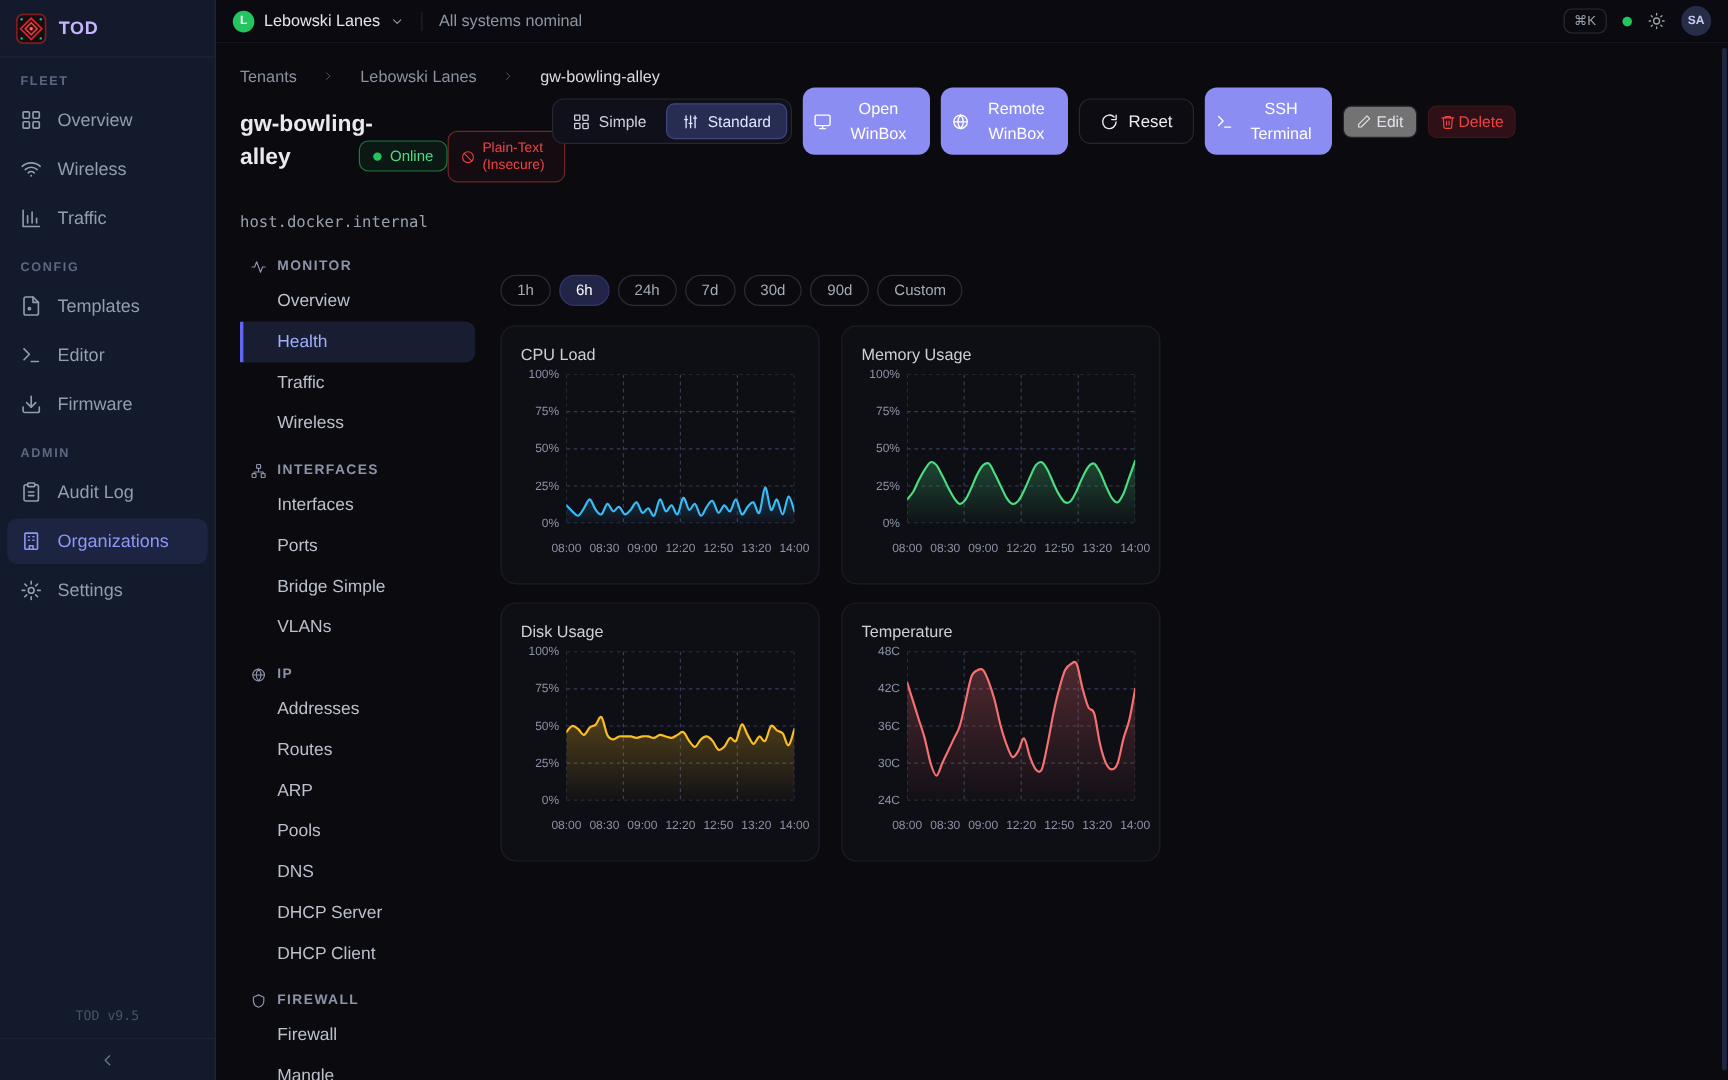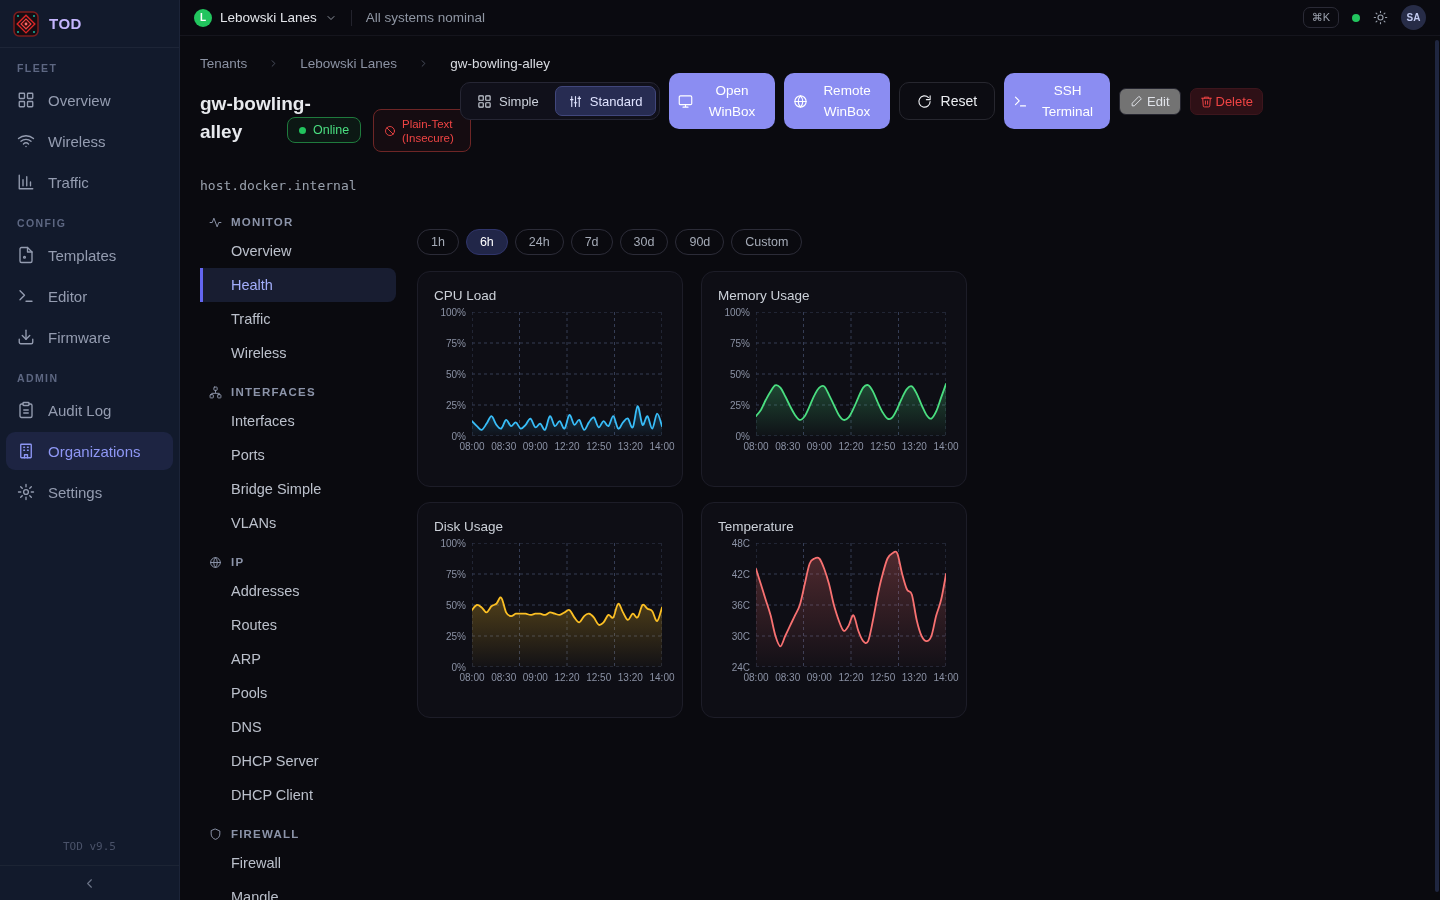--- a/index.html
+++ b/index.html
@@ -53,21 +53,21 @@
     gap:21px; font-size:13.5px; color:#8b92a3; }
   .crumb { cursor:pointer; }
   .crumb.current { color:#d9dce2; cursor:default; }
   .crumb-sep { color:#545b6b; }
 
   .device-title { position:absolute; left:20px; top:54px; width:118px; font-size:19px;
     font-weight:600; color:#e8eaee; line-height:28px; }
   .host-line { position:absolute; left:20px; top:142px; font-family:"DejaVu Sans Mono",monospace;
     font-size:13px; color:#99a1ad; }
 
-  .badge-online { position:absolute; left:107px; top:81px; height:26px; display:flex;
+  .badge-online { position:absolute; left:119px; top:81px; height:26px; display:flex;
     align-items:center; gap:7px; padding:0 11px; border:1px solid #1f7a3d; border-radius:8px;
     background:rgba(34,197,94,.08); color:#4ade80; font-size:12.5px; }
   .badge-online .dot { width:7px; height:7px; border-radius:50%; background:#22c55e; }
   .badge-insecure { position:absolute; left:193px; top:73px; height:43px; display:flex;
     align-items:center; gap:6px; padding:0 10px; border:1px solid #6e2626; border-radius:8px;
     background:rgba(239,68,68,.05); color:#ef4444; font-size:11.5px; line-height:14px; }
   .badge-insecure .txt { width:58px; }
 
   
   .actions { position:absolute; left:280px; top:37px; height:56px; display:flex;
@@ -111,21 +111,21 @@
   .pill.active { background:#212648; border-color:#30356b; color:#fff; }
   .grid { display:grid; grid-template-columns:266px 266px; gap:15px 18px; }
   .card { width:266px; height:216px; background:#0e0e15; border:1px solid #1d1d28;
     border-radius:13px; padding:16px 16px 0; }
   .card-title { font-size:13.5px; color:#ccd1d9; margin:0 0 9px; }
   .chart-wrap { display:flex; gap:6px; }
   .yaxis { position:relative; width:32px; height:124px; flex:none; }
   .ytick { position:absolute; right:0; font-size:10px; color:#8b92a5; }
   .plot { position:relative; width:190px; height:124px; }
   .plot svg { position:absolute; left:0; top:0; }
-  .xaxis { position:relative; height:14px; margin:5px 0 0 38px; width:190px; }
+  .xaxis { position:relative; height:14px; margin:16px 0 0 38px; width:190px; }
   .xtick { position:absolute; top:0; font-size:10px; color:#8b92a5; transform:translateX(-50%);
     white-space:nowrap; }
 
   
   .icw { display:inline-flex; align-items:center; justify-content:center; flex:none; }
   .icw svg { width:100%; height:100%; }
   .i18 { width:18px; height:18px; } .i15 { width:15px; height:15px; }
   .i13 { width:13px; height:13px; } .i12 { width:12px; height:12px; }
   .i11 { width:11px; height:11px; }
 </style>

